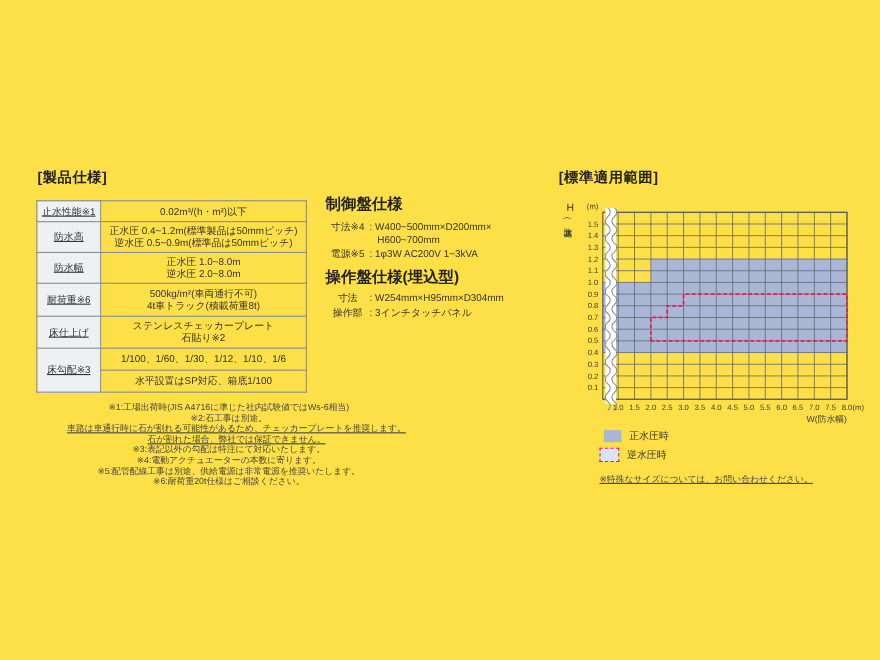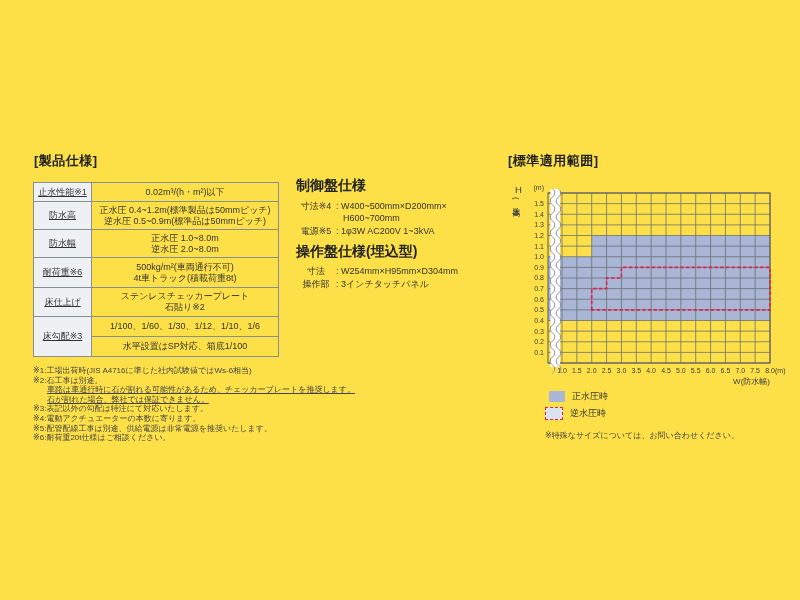--- a/index.html
+++ b/index.html
@@ -86,21 +86,21 @@
           </td>
     </tr>
     <tr class="r7">
       <td>
             <div>水平設置はSP対応、箱底1/100</div>
           </td>
     </tr>
   </tbody>
     </table>
 
-  <div class="abs footnotes" style="left:33px;top:366px;">
+  <div class="abs footnotes" style="left:47px;top:366px;text-align:center;">
     <div>※1:工場出荷時(JIS A4716に準じた社内試験値ではWs-6相当)</div>
     <div>※2:石工事は別途。</div>
     <div class="cont">車路は車通行時に石が割れる可能性があるため、チェッカープレートを推奨します。</div>
     <div class="cont">石が割れた場合、弊社では保証できません。</div>
     <div>※3:表記以外の勾配は特注にて対応いたします。</div>
     <div>※4:電動アクチュエーターの本数に寄ります。</div>
     <div>※5:配管配線工事は別途、供給電源は非常電源を推奨いたします。</div>
     <div>※6:耐荷重20t仕様はご相談ください。</div>
   </div>
 
@@ -211,15 +211,15 @@
     </svg>
 
   <div class="abs legend-item" style="left:525px;top:390px;padding-left:24px;">
     <span class="legend-swatch" id="swatch-fill" style="background: rgb(170, 182, 214);"></span>
     <span>正水圧時</span>
   </div>
   <div class="abs legend-item" style="left:545px;top:407px;">
     <span class="legend-swatch" id="swatch-dashed" style="background: rgb(221, 227, 238); border: 1.5px dashed rgb(224, 34, 72);"></span>
     <span>逆水圧時</span>
   </div>
-  <div class="abs legend-note" style="left:545px;top:430px;">※特殊なサイズについては、お問い合わせください。</div>
+  <div class="abs legend-note" style="left:545px;top:430px;text-decoration:underline;">※特殊なサイズについては、お問い合わせください。</div>
 
 </div>
 
 </body></html>

